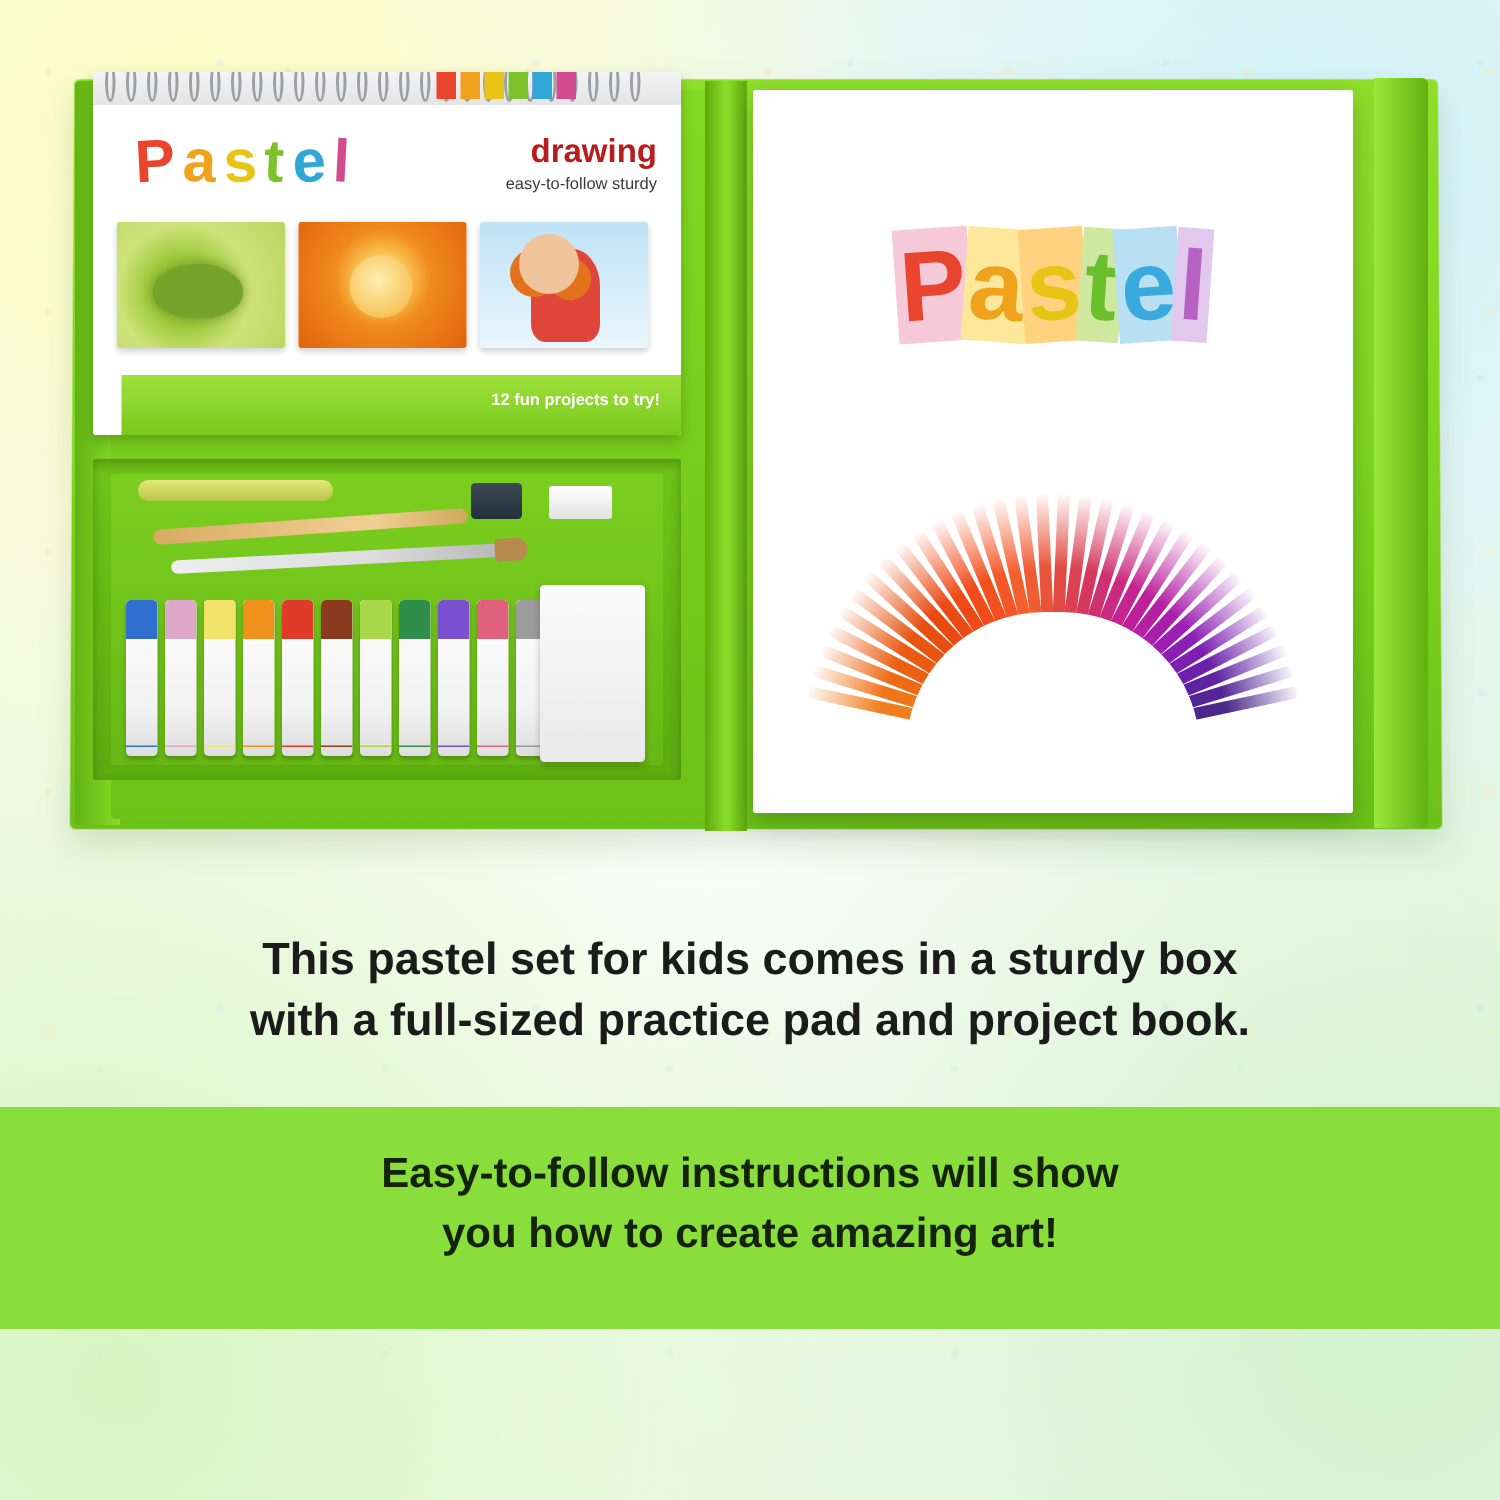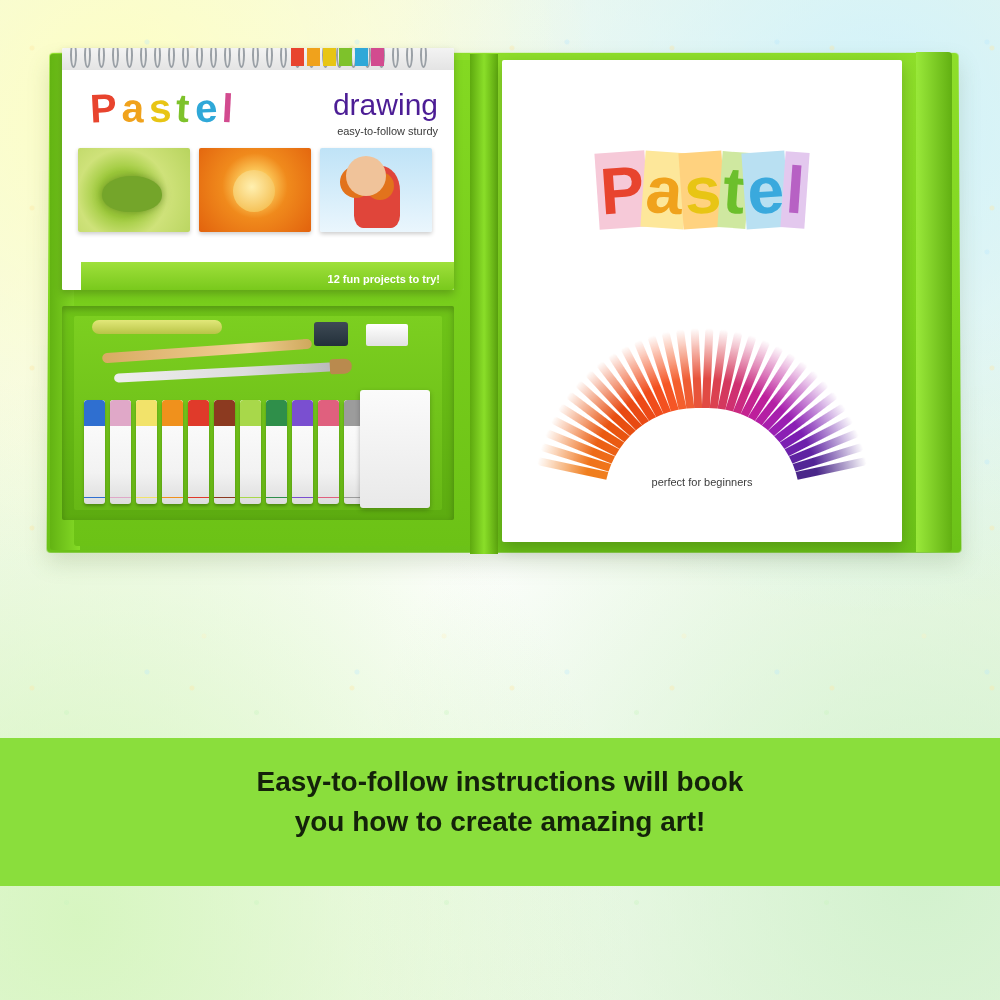--- a/index.html
+++ b/index.html
@@ -81,33 +81,33 @@
   .book-tabs i { display: block; width: 13px; height: 18px; }
   .book-body { position: absolute; inset: 22px 0 0 0; background: #fff; }
   .book-title {
     position: absolute; left: 26px; top: 16px;
     font-size: 40px; font-weight: 700; letter-spacing: 1px;
   }
   .book-title span { display: inline-block; padding: 0 2px; }
   .book-sub {
     position: absolute; right: 16px; top: 20px; text-align: right;
   }
-  .book-sub .w1 { font-size: 30px; font-weight: 400; color: #4c1d95; line-height: 1; }
+  .book-sub .w1 { font-size: 22px; font-weight: 700; color: #b91c1c; line-height: 1; }
   .book-sub .w2 { font-size: 11px; color: #3a3a3a; margin-top: 5px; }
   .thumbs { position: absolute; left: 16px; top: 78px; display: flex; gap: 9px; }
   .thumb { width: 112px; height: 84px; border-radius: 2px; box-shadow: 0 2px 4px rgba(0,0,0,0.2); overflow: hidden; position: relative; }
   .t1 { background: radial-gradient(circle at 40% 55%, #9cc93a 0 28%, #cfe27a 55%, #b8d45e 100%); }
   .t1::after { content:""; position:absolute; left:24px; top:28px; width:60px; height:36px; border-radius:50% 50% 45% 45%; background:#74a52a; box-shadow: 0 0 8px rgba(60,90,20,.5);}
   .t2 { background: radial-gradient(circle at 50% 45%, #ffd96a 0 14%, #f08a1c 45%, #e2620d 100%); }
   .t2::after{content:""; position:absolute; left:34px; top:22px; width:42px; height:42px; border-radius:50%; background:radial-gradient(circle at 45% 40%,#fff0b0,#f2b23a);}
   .t3 { background: linear-gradient(180deg,#bfe3f7,#eaf6fd); }
   .t3::before{content:""; position:absolute; left:34px; top:18px; width:46px; height:62px; border-radius:40% 40% 20% 20%; background:#e0453a;}
   .t3::after{content:""; position:absolute; left:26px; top:8px; width:40px; height:40px; border-radius:50%; background:#f0c39a; box-shadow:-10px 6px 0 -4px #e2731c, 14px 10px 0 -6px #e2731c;}
   .book-footer {
-    position: absolute; left: 0; right: 0; bottom: 0; height: 28px;
+    position: absolute; left: 0; right: 0; bottom: 0; height: 40px;
     background: linear-gradient(180deg,#9fe03b,#79c91c);
     margin-left: 19px;
   }
   .book-footer span { position: absolute; right: 14px; top: 11px; font-size: 11px; font-weight: 700; color: #fff; }
 
   
   .tray {
     position: absolute; left: 22px; top: 276px; width: 392px; height: 214px;
     background: linear-gradient(180deg,#6fc418,#5cab10);
     border-radius: 2px; box-shadow: inset 0 3px 7px rgba(0,0,0,0.25);
@@ -336,25 +336,28 @@
             <i style="background: linear-gradient(0deg, rgb(154, 31, 178) 0%, rgb(154, 31, 178) 70%, rgba(255, 255, 255, 0) 100%); transform: translateX(-50%) rotate(47.8065deg);"></i>
             <i style="background: linear-gradient(0deg, rgb(139, 31, 180) 0%, rgb(139, 31, 180) 70%, rgba(255, 255, 255, 0) 100%); transform: translateX(-50%) rotate(52.8387deg);"></i>
             <i style="background: linear-gradient(0deg, rgb(124, 31, 178) 0%, rgb(124, 31, 178) 70%, rgba(255, 255, 255, 0) 100%); transform: translateX(-50%) rotate(57.871deg);"></i>
             <i style="background: linear-gradient(0deg, rgb(109, 33, 171) 0%, rgb(109, 33, 171) 70%, rgba(255, 255, 255, 0) 100%); transform: translateX(-50%) rotate(62.9032deg);"></i>
             <i style="background: linear-gradient(0deg, rgb(95, 35, 162) 0%, rgb(95, 35, 162) 70%, rgba(255, 255, 255, 0) 100%); transform: translateX(-50%) rotate(67.9355deg);"></i>
             <i style="background: linear-gradient(0deg, rgb(83, 37, 150) 0%, rgb(83, 37, 150) 70%, rgba(255, 255, 255, 0) 100%); transform: translateX(-50%) rotate(72.9677deg);"></i>
             <i style="background: linear-gradient(0deg, rgb(74, 39, 137) 0%, rgb(74, 39, 137) 70%, rgba(255, 255, 255, 0) 100%); transform: translateX(-50%) rotate(78deg);"></i>
           </div>
         <div class="fan-mask"></div>
         <div class="fan-text">
-          <div class="l2">perfect for beginners</div>
         </div>
       </div>
     </div>
   </div>
 
+  <div class="copy1">
+    <div>This pastel set for kids comes in a sturdy box</div>
+    <div>with a full-sized practice pad and project book.</div>
+  </div>
 
   <div class="green-band"></div>
   <div class="copy2">
-    <div>Easy-to-follow instructions will book</div>
+    <div>Easy-to-follow instructions will show</div>
     <div>you how to create amazing art!</div>
   </div>
 </div>
 
 </body></html>

